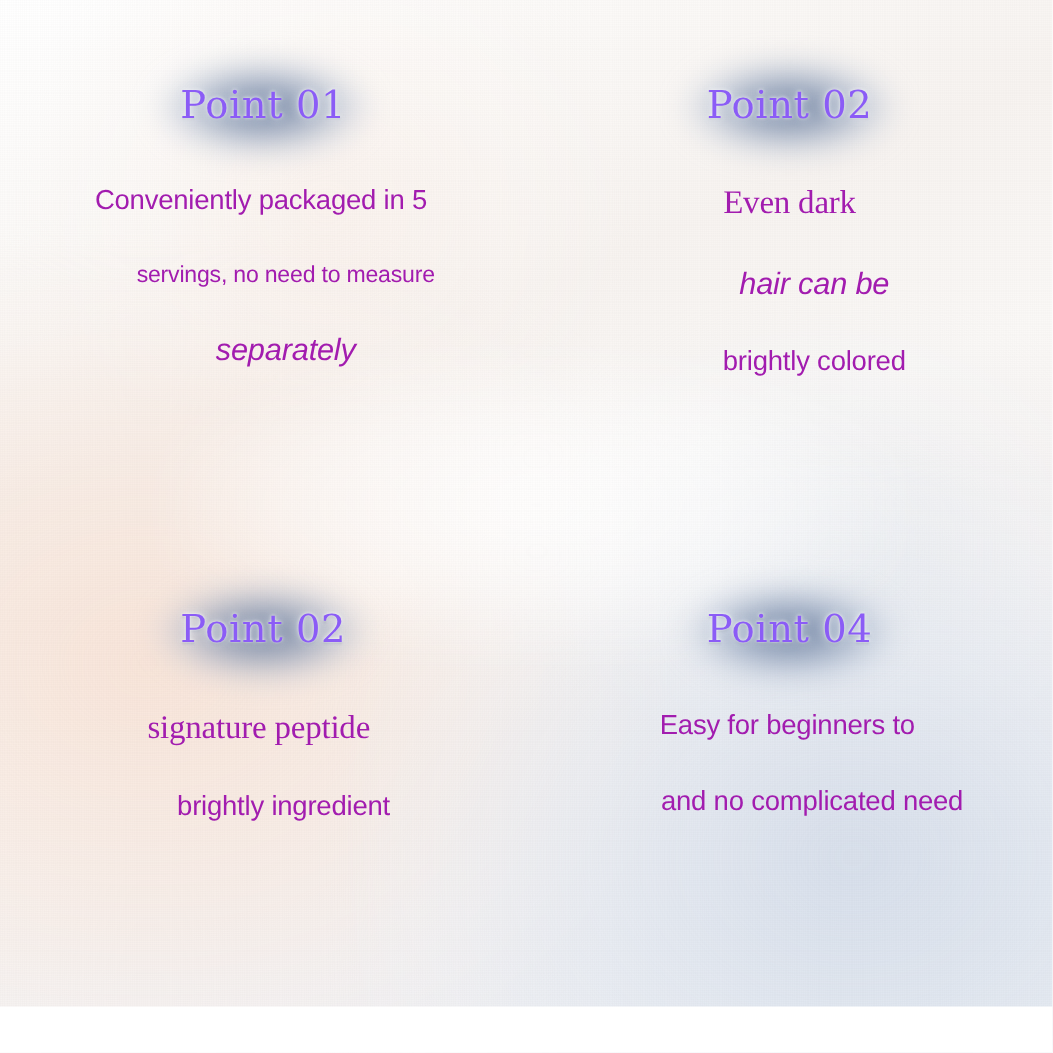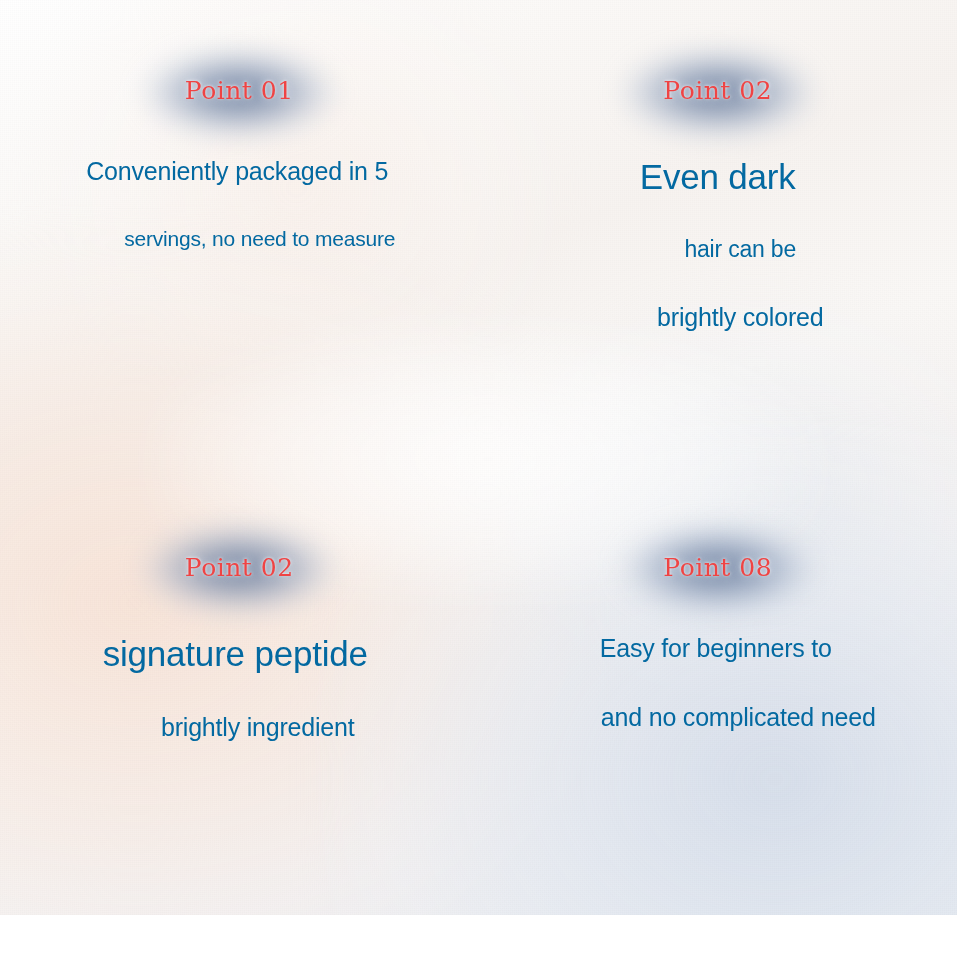--- a/index.html
+++ b/index.html
@@ -156,52 +156,52 @@
         rgba(152, 168, 194, 0.44) 52%,
         rgba(190, 201, 219, 0.20) 70%,
         rgba(255, 255, 255, 0) 85%);
     filter: blur(13px);
     z-index: 0;
   }
   .badge .badge-label {
     position: relative;
     z-index: 1;
     font-family: "DejaVu Serif", "Liberation Serif", serif;
-    font-size: 25px;
+    font-size: 35px;
     font-weight: 400;
     letter-spacing: 0.5px;
-    color: #ef4444;
+    color: #8b5cf6;
     white-space: nowrap;
     text-shadow:
       0 0 3px rgba(255,255,255,0.95),
       0 0 9px rgba(236, 242, 250, 0.75),
       0 1px 2px rgba(60, 78, 110, 0.30);
   }
 
   
   .lines {
     display: flex;
     flex-direction: column;
     align-items: center;
     width: 100%;
   }
   .line {
-    color: #0369a1;
+    color: #a21caf;
     text-align: right;
     white-space: nowrap;
     letter-spacing: -0.2px;
     line-height: 1;
     margin: 0;
   }
   .line + .line { margin-top: 44px; margin-left: 45px; }
 
   .sz-sm  { font-size: 21px; font-weight: 400; }
   .sz-md  { font-size: 25px; font-weight: 400; }
-  .sz-lg  { font-size: 23px; font-weight: 400; }
-  .sz-xl  { font-size: 35px; font-weight: 400; }
+  .sz-lg  { font-size: 28px; font-weight: 400; font-style: italic; }
+  .sz-xl  { font-size: 30px; font-weight: 400; font-family: Liberation Serif, serif; }
 
   
   .p1 .lines { transform: translateX(-2px); }
   .p2 .lines { transform: translateX(0px); }
   .p3 .lines { transform: translateX(-4px); }
   .p4 .lines { transform: translateX(-2px); }
 </style>
 </head>
 <body>
 
@@ -219,20 +219,21 @@
   <div class="grid">
 
     <div class="point-block row-1 p1">
       <div class="badge">
         <span class="glow"></span>
         <span class="badge-label">Point 01</span>
       </div>
       <div class="lines">
         <p class="line sz-md">Conveniently packaged in 5</p>
         <p class="line sz-sm">servings, no need to measure</p>
+        <p class="line sz-lg">separately</p>
       </div>
     </div>
 
     <div class="point-block row-1 p2">
       <div class="badge">
         <span class="glow"></span>
         <span class="badge-label">Point 02</span>
       </div>
       <div class="lines">
         <p class="line sz-xl">Even dark</p>
@@ -248,21 +249,21 @@
       </div>
       <div class="lines">
         <p class="line sz-xl">signature peptide</p>
         <p class="line sz-md">brightly ingredient</p>
       </div>
     </div>
 
     <div class="point-block row-2 p4">
       <div class="badge">
         <span class="glow"></span>
-        <span class="badge-label">Point 08</span>
+        <span class="badge-label">Point 04</span>
       </div>
       <div class="lines">
         <p class="line sz-md">Easy for beginners to</p>
         <p class="line sz-md">and no complicated need</p>
       </div>
     </div>
 
   </div>
 </div>
 

